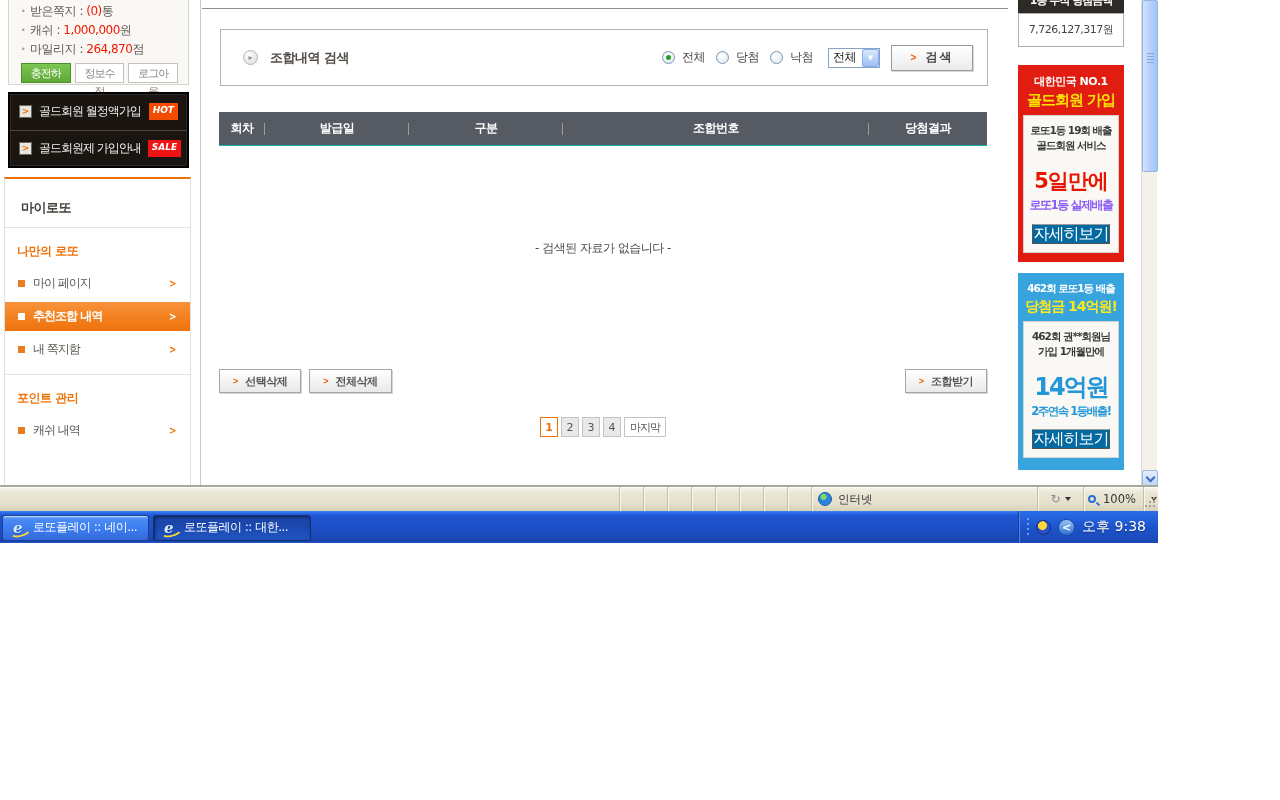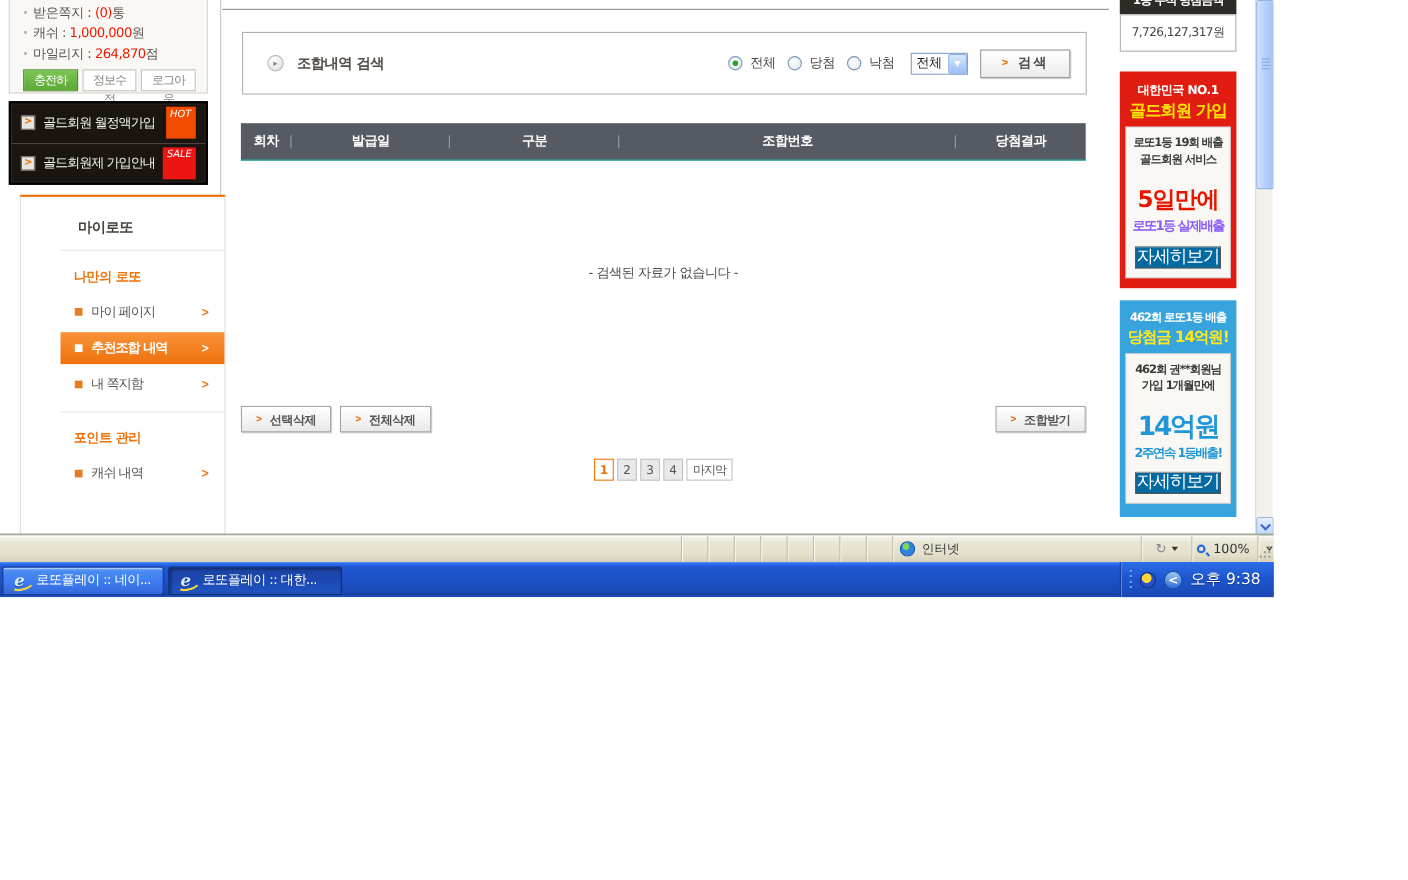--- a/index.html
+++ b/index.html
@@ -19,25 +19,25 @@
   .user-row .red { color:#f01800; }
   .user-btns { display:flex; gap:4px; margin-top:4px; }
   .ubtn { height:20px; line-height:18px; padding:0 7px; font-size:11px; letter-spacing:-1px; background:#fff; border:1px solid #c6c2bc; color:#8a857e; cursor:pointer; }
   .ubtn.green { background:linear-gradient(#7cc653,#5ea838); border:1px solid #4a9127; color:#fff; }
 
   .gold-box { position:absolute; left:8px; top:92px; width:181px; height:76px; background:#1a1511; border:2px solid #000; box-shadow:inset 0 0 0 1px #2e2925; display:flex; flex-direction:column; }
   .gold-row { flex:1; display:flex; align-items:center; padding:0 9px; gap:7px; }
   .gold-row + .gold-row { border-top:1px solid #4a453f; }
   .go-icon { width:13px; height:13px; background:#e9e5e0; border:1px solid #6a645c; color:#f07000; font-size:9px; font-weight:bold; line-height:11px; text-align:center; flex:none; }
   .gold-label { color:#f4f2ee; font-size:12px; letter-spacing:-1px; white-space:nowrap; }
-  .badge { margin-left:auto; color:#fff; font-size:9px; font-weight:normal; font-style:italic; padding:2px 4px 17px; letter-spacing:0; }
+  .badge { margin-left:auto; color:#fff; font-size:9px; font-weight:bold; font-style:italic; padding:2px 4px 5px; letter-spacing:0; }
   .badge.hot { background:#f34c00; }
   .badge.sale { background:#ee1414; }
 
-  .menu-panel { position:absolute; left:18px; top:177px; width:187px; height:312px; background:#fff; border:1px solid #e3dfda; border-top:2px solid #f0730a;padding-left:36px; }
+  .menu-panel { position:absolute; left:4px; top:177px; width:187px; height:312px; background:#fff; border:1px solid #e3dfda; border-top:2px solid #f0730a; }
   .menu-title { height:49px; line-height:58px; padding-left:16px; font-size:13px; font-weight:bold; color:#45403a; letter-spacing:-0.5px; border-bottom:1px solid #e8e4df; }
   .menu-sec-head { margin:15px 0 7px; padding-left:12px; color:#f0730a; font-size:12px; font-weight:bold; letter-spacing:-0.5px; }
   .menu-item { height:33px; display:flex; align-items:center; padding:0 13px; cursor:pointer; }
   .menu-item .sq { width:7px; height:7px; background:#e87c20; margin-right:8px; flex:none; }
   .menu-item .lbl { font-size:12px; color:#5a554f; letter-spacing:-1px; }
   .menu-item .chev { margin-left:auto; color:#f0730a; font-weight:bold; font-size:11px; transform:scaleX(0.8); }
   .menu-item.active { background:linear-gradient(#f8923a,#ee720b); height:29px; margin:2px 0; }
   .menu-item.active .sq { background:#fff; }
   .menu-item.active .lbl { color:#fff; font-weight:bold; }
   .menu-item.active .chev { color:#fff; }

